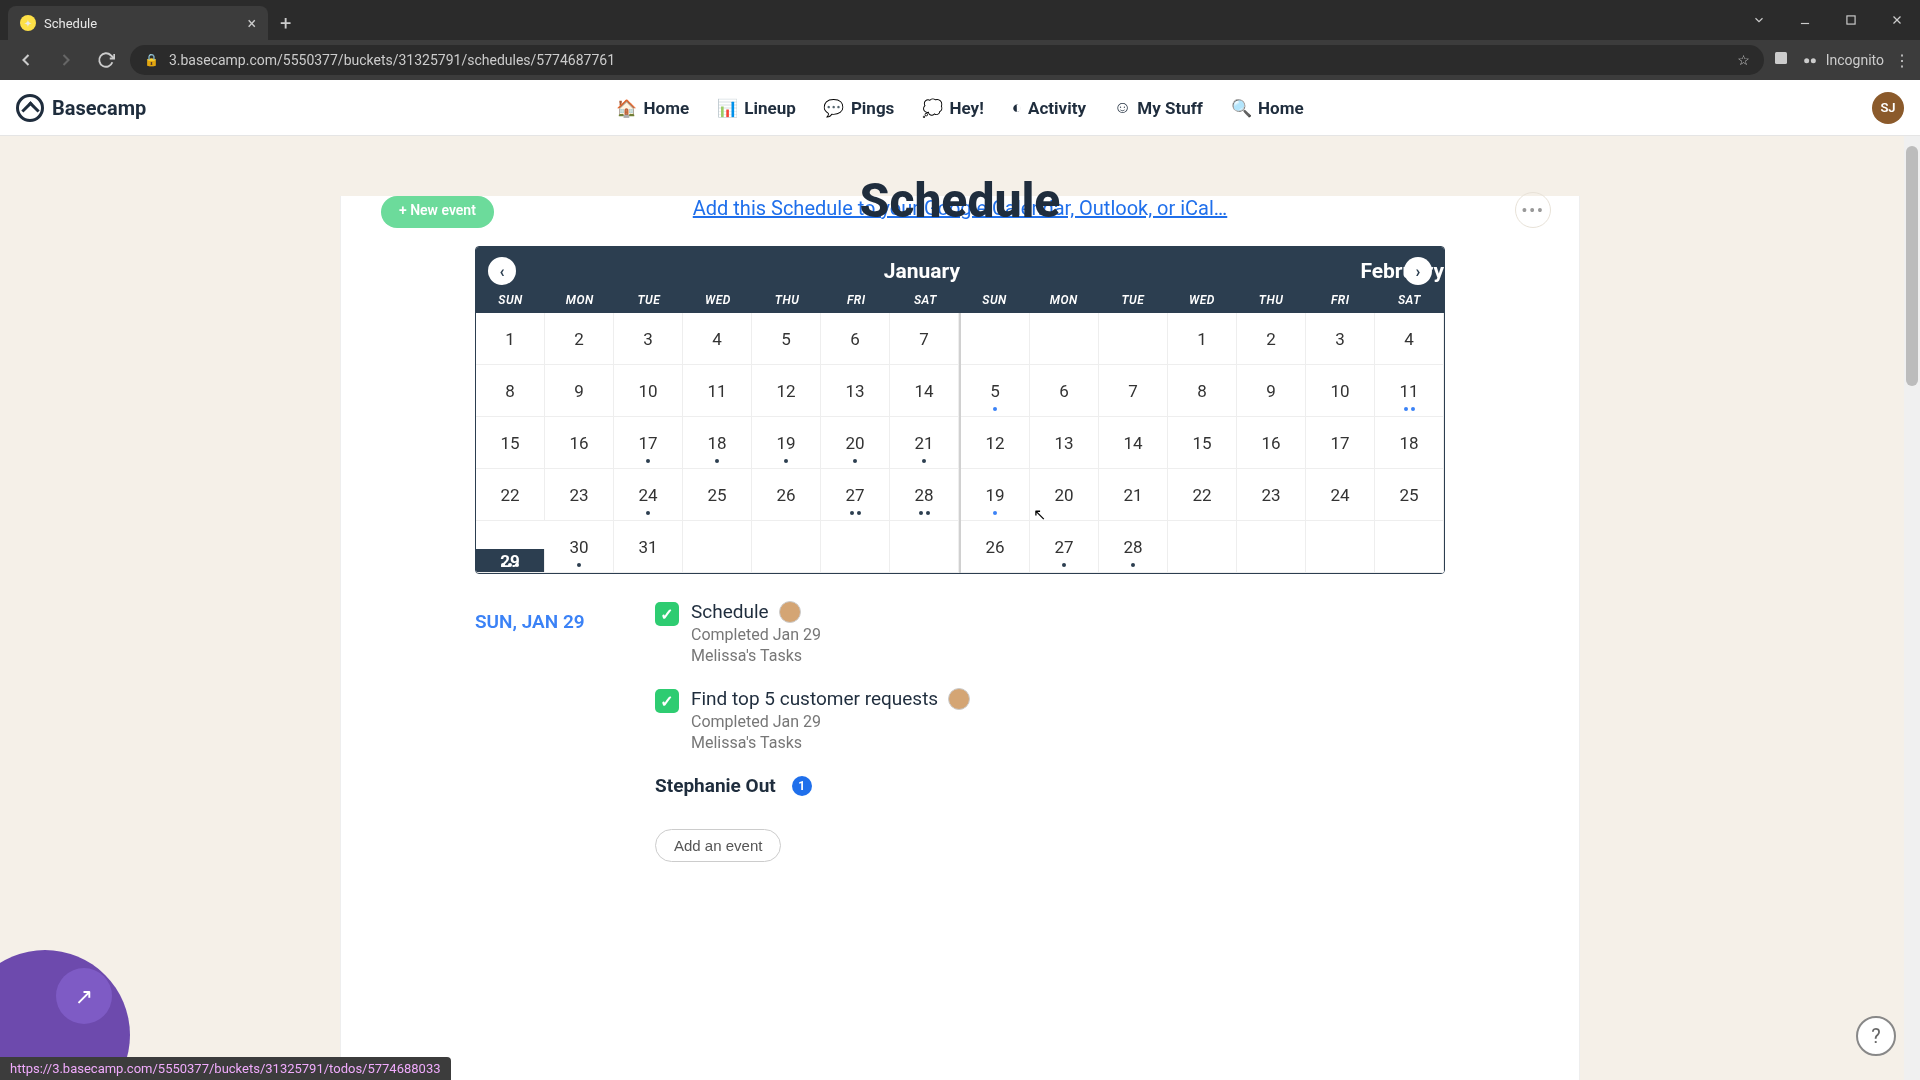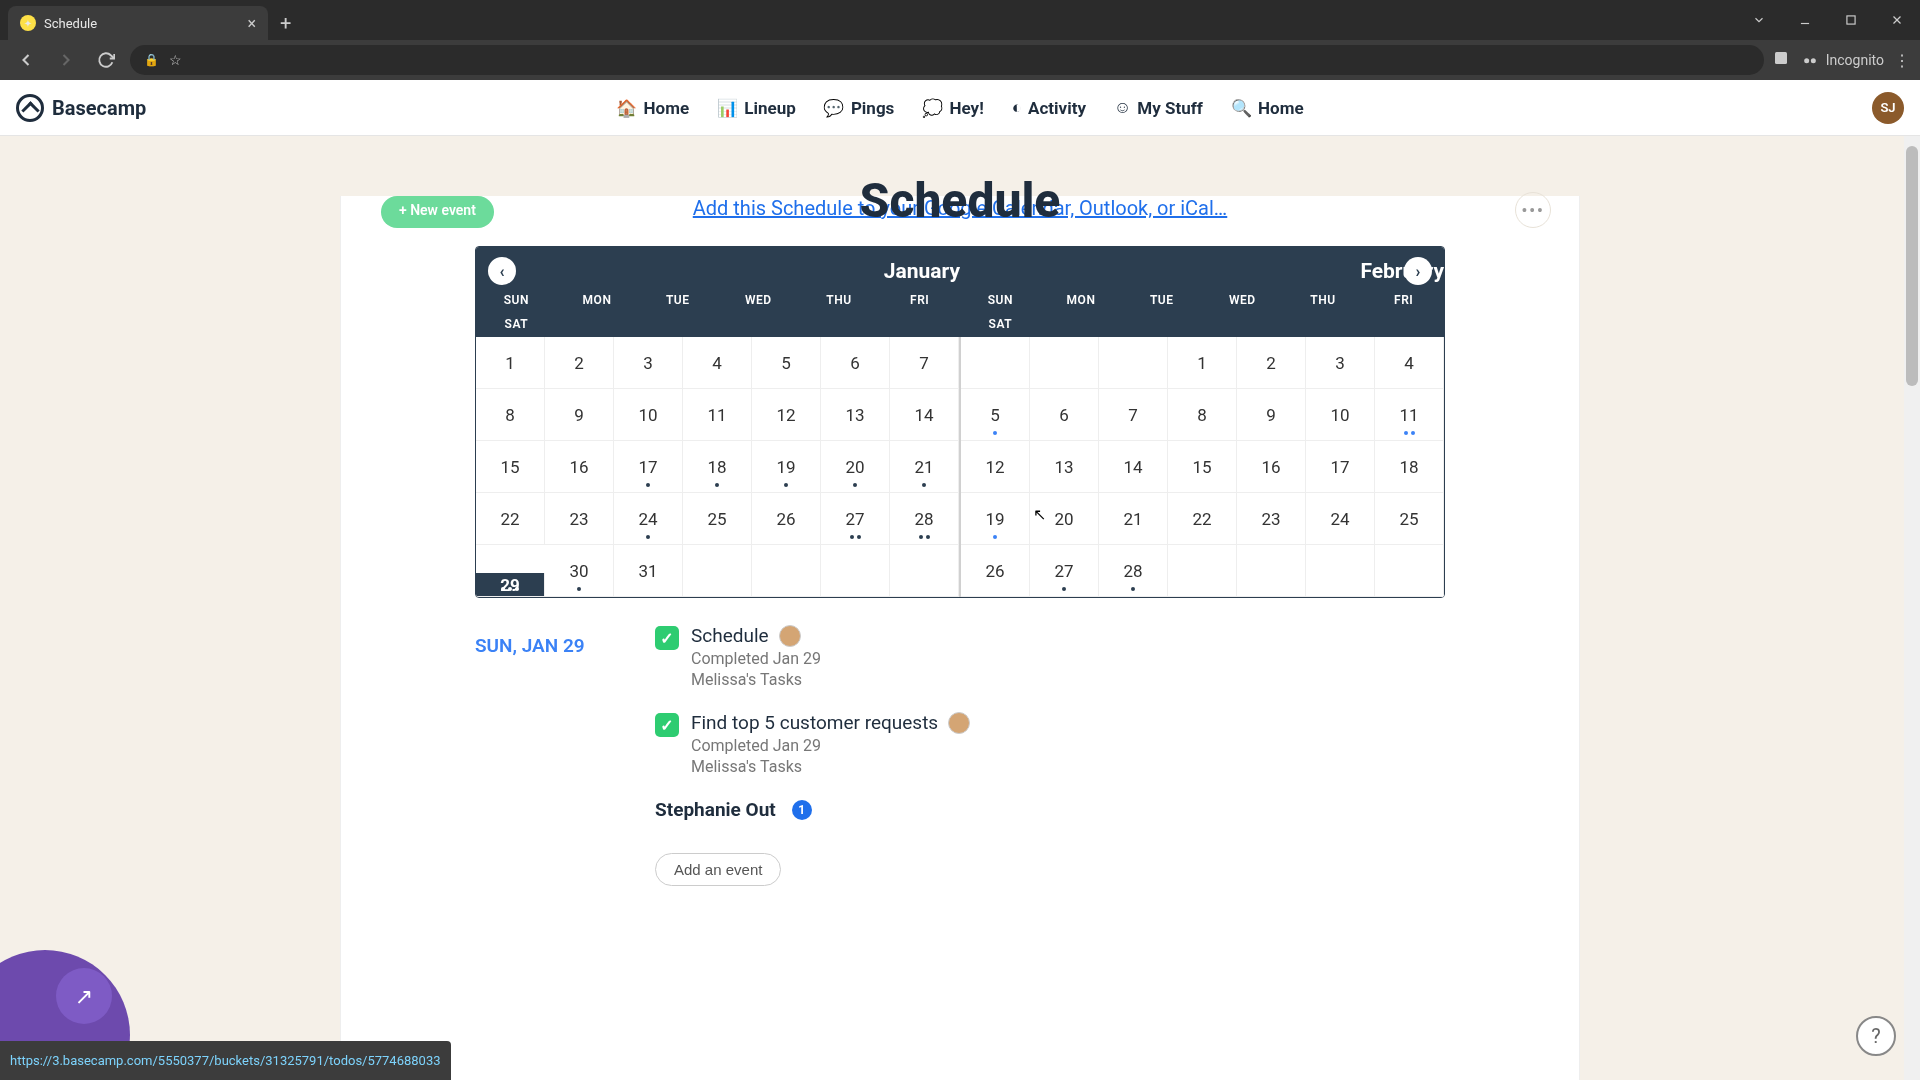--- a/index.html
+++ b/index.html
@@ -41,21 +41,21 @@
 .page-title-bg { position: absolute; left: 50%; transform: translateX(-50%); top: -24px; font-size: 48px; font-weight: 800; color: #1f2d3d; }
 .card-menu { position: absolute; right: 28px; top: -4px; width: 36px; height: 36px; border: 1px solid #e8e2d8; border-radius: 50%; display: flex; align-items: center; justify-content: center; color: #999; letter-spacing: 2px; font-weight: 700; }
 .sub-link { text-align: center; font-size: 20px; margin-top: 60px; }
 .sub-link a { color: #1f6feb; text-decoration: underline; }
 
 
 .calendar { width: 970px; margin: 26px auto 0; border: 1px solid #2c3e50; border-radius: 4px; overflow: hidden; }
 .cal-header { background: #2c3e50; color: #fff; display: flex; position: relative; }
 .month-col { flex: 1; }
 .month-name { text-align: right; font-weight: 700; font-size: 21px; padding: 12px 0 6px; }
-.dow-row { display: grid; grid-template-columns: repeat(6, 1fr); }
+.dow-row { display: grid; grid-template-columns: repeat(7, 1fr); font-style: italic; }
 .dow { text-align: center; font-size: 12px; font-weight: 600; padding: 4px 0 6px; letter-spacing: 0.5px; }
 .nav-arrow { position: absolute; top: 10px; width: 28px; height: 28px; border-radius: 50%; background: #fff; color: #2c3e50; display: flex; align-items: center; justify-content: center; font-weight: 800; cursor: pointer; }
 .nav-arrow.left { left: 12px; }
 .nav-arrow.right { right: 12px; }
 .cal-body { display: flex; background: #fff; }
 .month-grid { flex: 1; display: grid; grid-template-columns: repeat(7, 1fr); grid-auto-rows: 52px; }
 .month-grid.left { border-right: 2px solid #d0d0d0; }
 .day { border-right: 1px solid #eee; border-bottom: 1px solid #eee; display: flex; flex-direction: column; align-items: center; justify-content: center; font-size: 17px; color: #333; position: relative; cursor: pointer; }
 .day.empty { background: #fff; }
 .day.selected { background: #2c3e50; color: #fff; font-weight: 700; margin-top: 28px; }
@@ -76,21 +76,21 @@
 .item-title.bold { font-weight: 700; }
 .mini-avatar { width: 22px; height: 22px; border-radius: 50%; background: #d4a574; border: 1px solid #ccc; }
 .item-meta { font-size: 16px; color: #777; margin-top: 2px; }
 .badge-count { width: 20px; height: 20px; border-radius: 50%; background: #1f6feb; color: #fff; display: inline-flex; align-items: center; justify-content: center; font-size: 12px; font-weight: 700; margin-left: 6px; }
 .add-event-btn { margin-top: 10px; align-self: flex-start; border: 1px solid #ccc; border-radius: 18px; padding: 7px 18px; font-size: 15px; color: #555; background: #fff; cursor: pointer; }
 
 
 .help-fab { position: fixed; right: 24px; bottom: 24px; width: 40px; height: 40px; border: 2px solid #888; border-radius: 50%; display: flex; align-items: center; justify-content: center; color: #666; font-size: 20px; background: #fff; }
 .help-blob { position: fixed; left: -40px; bottom: -40px; width: 170px; height: 170px; border-radius: 50%; background: #6d4aad; }
 .help-blob-inner { position: absolute; top: 18px; right: 18px; width: 56px; height: 56px; border-radius: 50%; background: #7e5bc5; display: flex; align-items: center; justify-content: center; color: #fff; font-size: 22px; }
-.status-url { position: fixed; left: 0; bottom: 0; background: #3c3c3c; color: #7dd3fc; font-size: 13px; padding: 12px 10px; border-top-right-radius: 4px; }
+.status-url { position: fixed; left: 0; bottom: 0; background: #3c3c3c; color: #f0abfc; font-size: 13px; padding: 4px 10px; border-top-right-radius: 4px; }
 
 .scrollbar-track { position: fixed; right: 0; top: 136px; bottom: 0; width: 16px; background: #f0f0f0; }
 .scrollbar-thumb { position: absolute; right: 2px; top: 10px; width: 12px; height: 240px; background: #bcbcbc; border-radius: 6px; }
 
 .cursor { position: fixed; left: 1033px; top: 505px; font-size: 16px; color: #000; pointer-events: none; }
 </style>
 </head>
 <body>
 
 <div class="browser-top">
@@ -137,20 +137,21 @@
       </svg>
     </div>
   <div class="nav-btn">
       <svg width="18" height="18" viewBox="0 0 24 24" fill="none" stroke="currentColor" stroke-width="2.5">
         <path d="M23 4v6h-6"></path>
         <path d="M20.49 15a9 9 0 1 1-2.12-9.36L23 10"></path>
       </svg>
     </div>
   <div class="addr-bar">
     <span class="addr-lock">🔒</span>
+    <span class="addr-url">3.basecamp.com/5550377/buckets/31325791/schedules/5774687761</span>
     <span>☆</span>
   </div>
   <div class="toolbar-right">
     <span><svg width="18" height="18" viewBox="0 0 24 24" fill="currentColor">
           <rect x="4" y="4" width="16" height="16" rx="2"></rect>
         </svg></span>
     <div class="incognito-badge">
       <span><svg width="20" height="20" viewBox="0 0 24 24" fill="currentColor">
             <circle cx="8" cy="14" r="3"></circle>
             <circle cx="16" cy="14" r="3"></circle>

